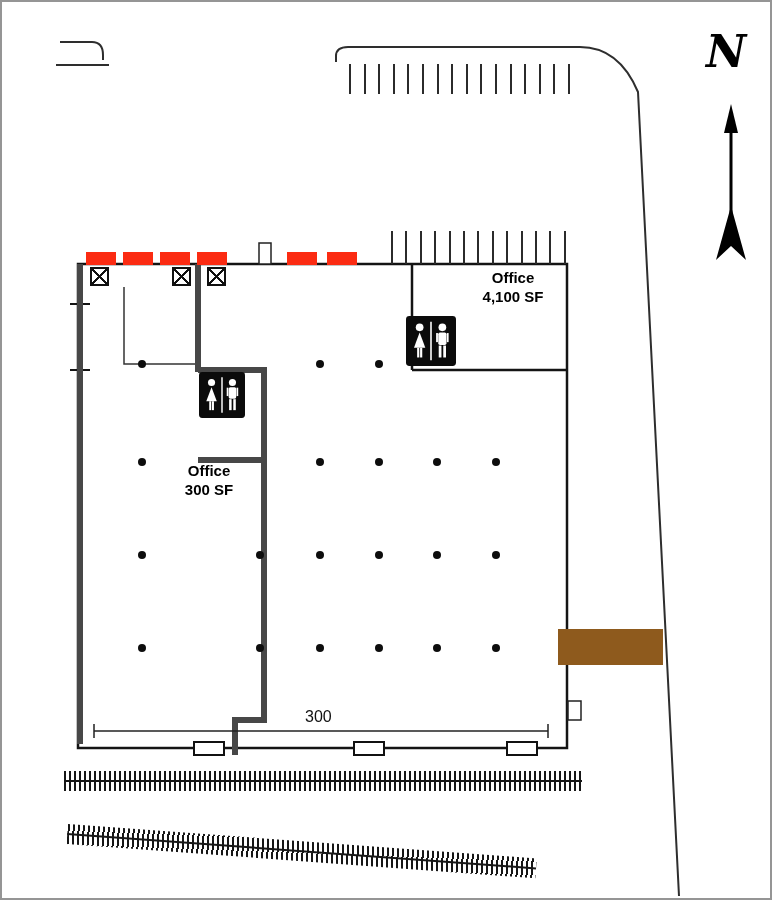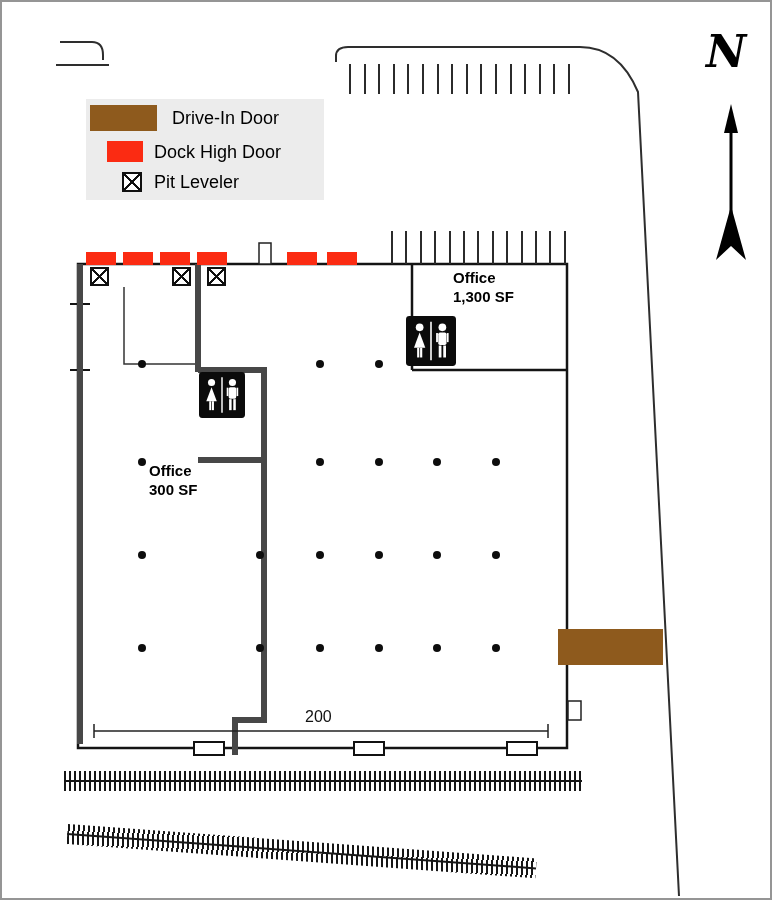--- a/index.html
+++ b/index.html
@@ -33,21 +33,21 @@
     position:absolute; height:20px;
     background-image:
       repeating-linear-gradient(90deg, #161616 0px, #161616 2px, transparent 2px, transparent 5px),
       linear-gradient(#161616, #161616);
     background-size:auto 100%, 100% 2px;
     background-position:0 0, 0 9px;
     background-repeat:repeat-x, no-repeat;
   }
 
   
-  .office-label { position:absolute; width:120px; text-align:left; font-size:15px; font-weight:700; line-height:19px; color:#000; }
+  .office-label { position:absolute; width:120px; text-align:center; font-size:15px; font-weight:700; line-height:19px; color:#000; }
   .dim-label { position:absolute; font-size:16px; color:#111; }
   .north-n {
     position:absolute; left:694px; top:24px; width:60px; text-align:center;
     font-family:"DejaVu Serif", serif; font-style:italic; font-weight:700; font-size:44px; color:#000;
   }
   .restroom { position:absolute; }
 </style>
 </head>
 <body>
 
@@ -151,45 +151,31 @@
       <div class="dock-door" style="left: 158px; top: 250px; width: 30px; height: 13px; background: rgb(251, 43, 18);"></div>
       <div class="dock-door" style="left: 195px; top: 250px; width: 30px; height: 13px; background: rgb(251, 43, 18);"></div>
       <div class="dock-door" style="left: 285px; top: 250px; width: 30px; height: 13px; background: rgb(251, 43, 18);"></div>
       <div class="dock-door" style="left: 325px; top: 250px; width: 30px; height: 13px; background: rgb(251, 43, 18);"></div>
       <div class="pit-box" style="left: 88px; top: 265px; width: 19px; height: 19px;"></div>
       <div class="pit-box" style="left: 170px; top: 265px; width: 19px; height: 19px;"></div>
       <div class="pit-box" style="left: 205px; top: 265px; width: 19px; height: 19px;"></div>
       <div class="drive-in" style="left: 556px; top: 627px; width: 105px; height: 36px; background: rgb(142, 90, 29);"></div>
     </div>
 
-  <div class="legend-card">
-    <div class="legend-row">
-      <div class="swatch" style="left: 4px; top: 6px; width: 67px; height: 26px; background: rgb(142, 90, 29);"></div>
-      <div class="legend-label" style="left:86px;top:9px;">Drive-In Door</div>
-    </div>
-    <div class="legend-row">
-      <div class="swatch" style="left: 21px; top: 42px; width: 36px; height: 21px; background: rgb(251, 43, 18);"></div>
-      <div class="legend-label" style="left:68px;top:43px;">Dock High Door</div>
-    </div>
-    <div class="legend-row">
-      <div class="pit-box" style="left:36px;top:73px;width:20px;height:20px;"></div>
-      <div class="legend-label" style="left:68px;top:73px;">Pit Leveler</div>
-    </div>
-  </div>
 
   <div class="north-n">N</div>
   <svg class="abs" style="left:699px;top:100px;" width="60" height="165" viewBox="0 0 60 165">
     <line x1="30" y1="20" x2="30" y2="115" stroke="#000" stroke-width="3"></line>
     <polygon points="30,2 23,31 37,31" fill="#000"></polygon>
     <polygon points="30,104 45,158 30,144 15,158" fill="#000"></polygon>
   </svg>
 
   <div class="office-label" style="left:451px;top:266px;">
     <div>Office</div>
-    <div>1,300 SF</div>
+    <div>4,100 SF</div>
   </div>
   <div class="office-label" style="left:147px;top:459px;">
     <div>Office</div>
     <div>300 SF</div>
   </div>
 
   <svg class="restroom" style="left:404px;top:314px;" width="50" height="50" viewBox="0 0 44 44">
     <rect x="0" y="0" width="44" height="44" rx="3" fill="#0b0b0b"></rect>
     <line x1="22" y1="5" x2="22" y2="39" stroke="#fff" stroke-width="1.4"></line>
     <circle cx="12" cy="10" r="3.4" fill="#fff"></circle>
@@ -211,18 +197,18 @@
     <rect x="9.8" y="28" width="1.9" height="8.5" fill="#fff"></rect>
     <rect x="12.4" y="28" width="1.9" height="8.5" fill="#fff"></rect>
     <circle cx="32" cy="10" r="3.4" fill="#fff"></circle>
     <rect x="28.4" y="14.5" width="7.2" height="11" rx="1.5" fill="#fff"></rect>
     <rect x="26.5" y="15" width="1.6" height="8" fill="#fff"></rect>
     <rect x="35.9" y="15" width="1.6" height="8" fill="#fff"></rect>
     <rect x="28.8" y="26" width="2.4" height="10.5" fill="#fff"></rect>
     <rect x="32.8" y="26" width="2.4" height="10.5" fill="#fff"></rect>
   </svg>
 
-  <div class="dim-label" style="left:303px;top:706px;">200</div>
+  <div class="dim-label" style="left:303px;top:706px;">300</div>
 
   <div class="rail" style="left:62px;top:769px;width:518px;"></div>
   <div class="rail" style="left:66px;top:822px;width:470px;transform:rotate(4.2deg);transform-origin:0 0;"></div>
 
 </div>
 
 </body></html>

